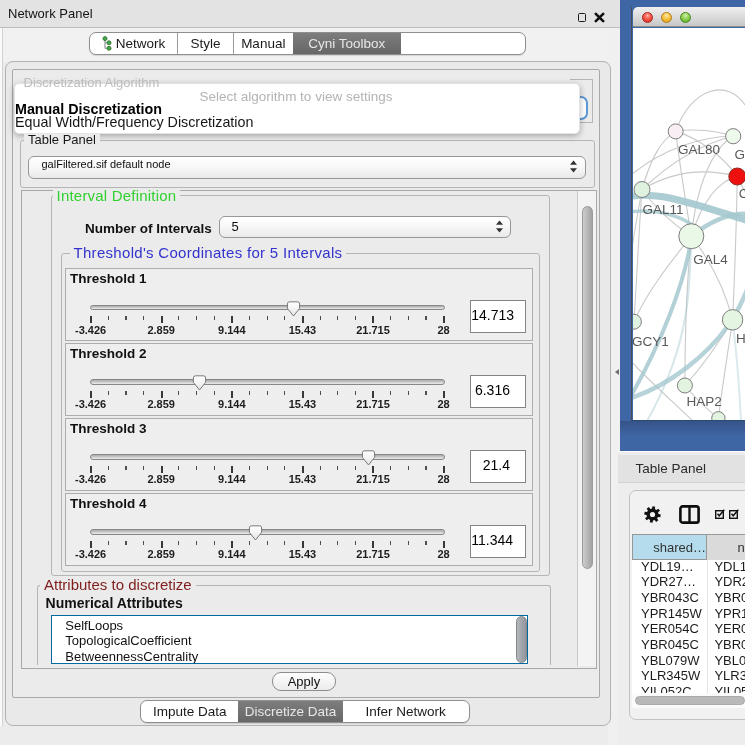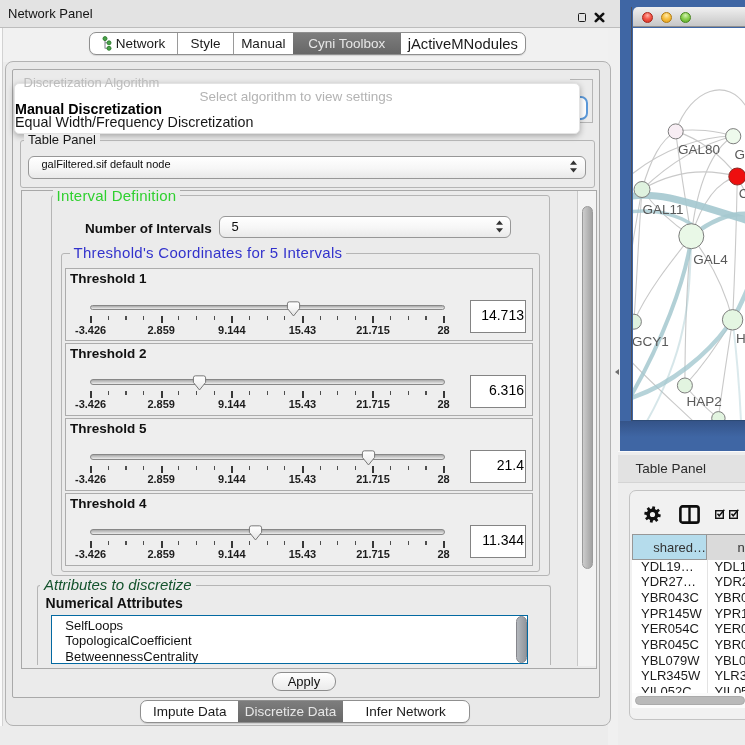--- a/index.html
+++ b/index.html
@@ -18,21 +18,21 @@
   .tabsel{background:linear-gradient(#7d7d7d,#676767);color:#e7e7e7;}
   .tdiv{border-left:1px solid #9a9a9a;}
   .trow{background:#eeeeee;border:1px solid #acacac;}
   .trlab{font-weight:bold;font-size:13.5px;color:#111;}
   .track{height:3.5px;border:1px solid #878787;border-radius:3px;
     background:linear-gradient(#a9a9a9,#ececec);}
   .tickmin{background:repeating-linear-gradient(90deg,#4e4e4e 0 1.2px,transparent 1.2px 17.655px);}
   .tickmaj{background:repeating-linear-gradient(90deg,#383838 0 2px,transparent 2px 70.62px);}
   .tl{position:absolute;transform:translateX(-50%);font-size:11px;font-weight:bold;color:#1d1d1d;}
   .vbox{background:#fff;border:1.5px solid #848484;box-sizing:border-box;
-    font-size:14px;color:#000;text-align:right;padding-right:1px;}
+    font-size:14px;color:#000;text-align:right;padding-right:15px;}
   .thumb{position:absolute;width:15px;height:16px;}
 </style>
 </head>
 <body>
 <div id="stage">
 
   <div class="abs" style="left:0;top:26.5px;width:611px;height:35px;background:#f1f1f1;"></div>
   <div class="abs" style="left:608px;top:27px;width:12px;height:718px;background:#f0f0f0;"></div>
   <div class="abs" style="left:0;top:27px;width:2px;height:699px;background:#fafafa;border-right:1px solid #d2d2d2;"></div>
 
@@ -47,21 +47,20 @@
     <div class="tabseg" style="width:87.9px;">
       <svg width="10" height="15" viewBox="0 0 10 15" style="margin-right:4px;">
           <path d="M3 2.5 L3 12.5 M3 6.8 L6.8 6.8 M3 12.3 L6.8 12.3" stroke="#8a8a96" stroke-width="1.1" fill="none"></path>
           <circle cx="3" cy="2.6" r="2" fill="#4aa34a" stroke="#2d7a2d" stroke-width="0.9"></circle>
           <circle cx="7" cy="6.8" r="2" fill="#4aa34a" stroke="#2d7a2d" stroke-width="0.9"></circle>
           <circle cx="7" cy="12.3" r="2" fill="#4aa34a" stroke="#2d7a2d" stroke-width="0.9"></circle>
         </svg>Network</div>
     <div class="tabseg tdiv" style="width:54.2px;">Style</div>
     <div class="tabseg tdiv" style="width:59.4px;">Manual</div>
     <div class="tabseg tabsel" style="width:107.6px;">Cyni Toolbox</div>
-    <div class="tabseg" style="width:124.4px;font-size:14.8px;">jActiveMNodules</div>
   </div>
 
   <div class="abs" style="left:4.5px;top:61px;width:604.5px;height:663px;background:#e9e9e9;border:1px solid #b2b2b2;border-radius:8px;"></div>
 
   <div class="abs" style="left:12px;top:69px;width:585.8px;height:626.5px;background:#ebebeb;border:1px solid #a9a9a9;border-radius:2px;"></div>
 
   <div class="abs" style="left:570px;top:79px;width:21.5px;height:41.7px;border-top:1px solid #b5b5b5;border-right:1px solid #b5b5b5;border-bottom:1px solid #b5b5b5;"></div>
   <div class="abs" style="left:556px;top:95.5px;width:32px;height:24px;border:2.6px solid #5b98d8;border-radius:7px;background:#fff;box-sizing:border-box;"></div>
 
   <div class="abs" style="left:14px;top:83px;width:564px;height:48.7px;background:#fff;border-radius:5px;border:1px solid #e3e3e3;box-shadow:0 2px 6px rgba(0,0,0,0.30);"></div>
@@ -136,21 +135,21 @@
   <div class="abs tickmaj" style="left:90.1px;top:390.6px;width:354.7px;height:7px;"></div>
   <span class="tl" style="left:90.6px;top:398.3px;">-3.426</span>
   <span class="tl" style="left:161.2px;top:398.3px;">2.859</span>
   <span class="tl" style="left:231.8px;top:398.3px;">9.144</span>
   <span class="tl" style="left:302.4px;top:398.3px;">15.43</span>
   <span class="tl" style="left:373.0px;top:398.3px;">21.715</span>
   <span class="tl" style="left:443.6px;top:398.3px;">28</span>
   <div class="abs vbox" style="left:470.3px;top:375.0px;width:55.7px;height:32.7px;line-height:29px;">6.316</div>
 
   <div class="abs trow" style="left:65.2px;top:418.0px;width:466px;height:70.5px;"></div>
-  <div class="abs trlab" style="left:70px;top:421.2px;">Threshold 5</div>
+  <div class="abs trlab" style="left:70px;top:421.2px;">Threshold 3</div>
   <div class="abs track" style="left:90px;top:454.3px;width:353px;"></div>
   <svg class="thumb" style="left:361.2px;top:450.3px;" width="17" height="19" viewBox="0 0 16.5 19">
       <defs>
         <linearGradient id="tg3" x1="0" y1="0" x2="0" y2="1">
           <stop offset="0" stop-color="#ffffff"></stop>
           <stop offset="0.55" stop-color="#f2f2f2"></stop>
           <stop offset="1" stop-color="#e0e0e0"></stop>
         </linearGradient>
       </defs>
       <path d="M1 3.4 Q1 1 3.4 1 L13.1 1 Q15.5 1 15.5 3.4 L15.5 8.8 L8.25 17.8 L1 8.8 Z" fill="url(#tg3)" stroke="#6f6f6f" stroke-width="1.1"></path>
@@ -182,21 +181,21 @@
   <div class="abs tickmaj" style="left:90.1px;top:540.6px;width:354.7px;height:7px;"></div>
   <span class="tl" style="left:90.6px;top:548.3px;">-3.426</span>
   <span class="tl" style="left:161.2px;top:548.3px;">2.859</span>
   <span class="tl" style="left:231.8px;top:548.3px;">9.144</span>
   <span class="tl" style="left:302.4px;top:548.3px;">15.43</span>
   <span class="tl" style="left:373.0px;top:548.3px;">21.715</span>
   <span class="tl" style="left:443.6px;top:548.3px;">28</span>
   <div class="abs vbox" style="left:470.3px;top:525.0px;width:55.7px;height:32.7px;line-height:29px;">11.344</div>
 
   <div class="abs" style="left:37px;top:585px;width:512px;height:79px;border-left:1px solid #b5b5b5;border-right:1px solid #b5b5b5;border-top:1px solid #b5b5b5;border-radius:3px 3px 0 0;"></div>
-  <div class="abs fslab" style="left:40px;top:578.8px;font-size:15px;color:#14532d;font-style:italic;">Attributes to discretize</div>
+  <div class="abs fslab" style="left:40px;top:578.8px;font-size:15px;color:#7f1d1d;">Attributes to discretize</div>
   <div class="abs" style="left:45.6px;top:594.8px;font-size:14px;font-weight:bold;color:#111;">Numerical Attributes</div>
   <div class="abs" style="left:51.3px;top:614.8px;width:476.7px;height:49.4px;background:#ffffff;border:1px solid #0369a1;box-sizing:border-box;overflow:hidden;">
     <div style="padding:1.8px 0 0 13px;font-size:13px;color:#111;line-height:15.65px;">SelfLoops<br>TopologicalCoefficient<br>BetweennessCentrality</div>
   </div>
   <div class="abs" style="left:515.8px;top:615.8px;width:11px;height:47px;border-radius:5.5px;background:linear-gradient(90deg,#b4b8bd,#92969c);border:1px solid #86868c;box-sizing:border-box;"></div>
 
   <div class="abs" style="left:271.9px;top:672.3px;width:64px;height:18.6px;border:1px solid #8d8d8d;border-radius:9px;background:linear-gradient(#fefefe,#ebebeb);box-sizing:border-box;text-align:center;font-size:13px;color:#111;line-height:17px;">Apply</div>
 
   <div class="abs tabbar" style="left:140.3px;top:700.4px;width:327.3px;height:20.8px;font-size:14px;">
     <div class="tabseg" style="width:96.8px;">Impute Data</div>

